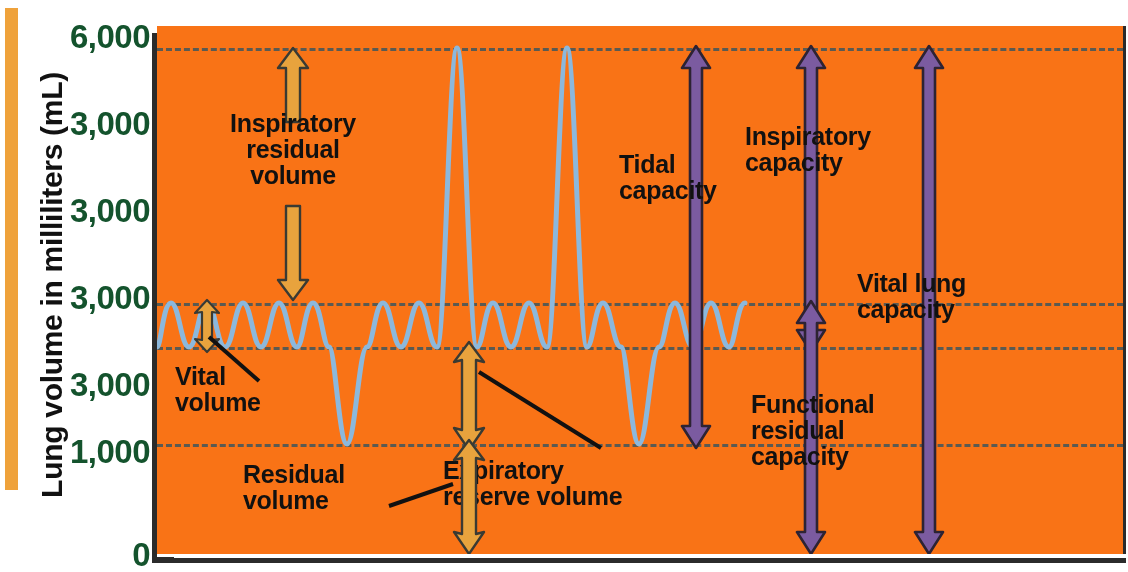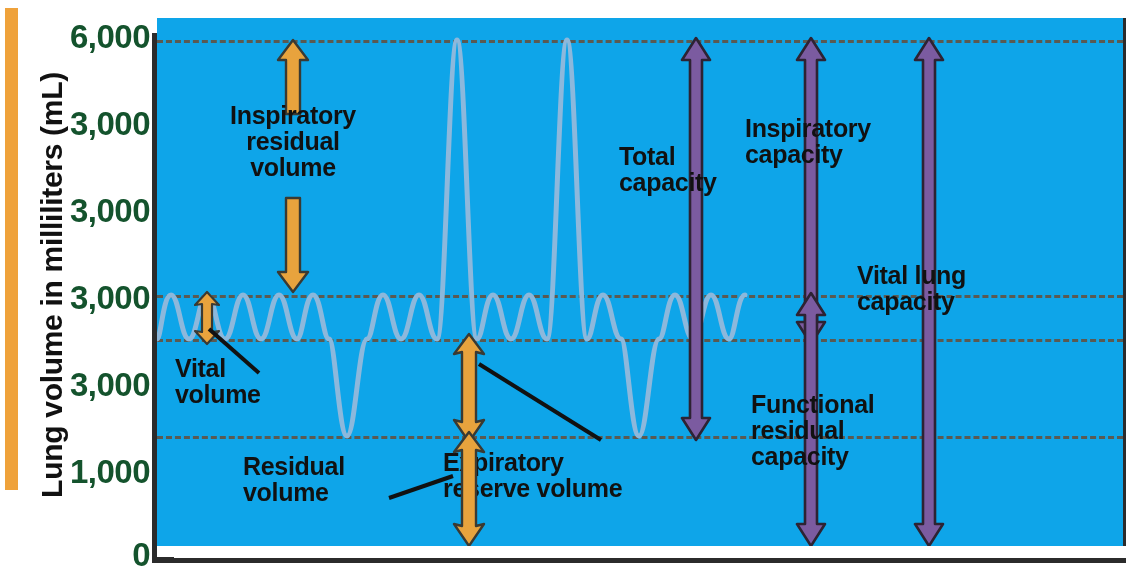--- a/index.html
+++ b/index.html
@@ -66,23 +66,23 @@
   .ytick{
     position:absolute;
     left:152px;
     width:22px; height:4px;
     background:#2b2b2b;
   }
 
   
   #plot{
     position:absolute;
-    left:157px; top:18px;
+    left:157px; top:26px;
     width:966px; height:528px;
-    background:#0ea5e9;
+    background:#f97316;
     border-right:3px solid #2b2b2b;
     border-bottom:0;
     overflow:hidden;
   }
   #baseline{
     position:absolute;
     left:152px; top:558px;
     width:974px; height:5px;
     background:#2b2b2b;
   }
@@ -129,21 +129,21 @@
   <div id="left-bar"></div>
 
   <div id="y-axis-title">Lung volume in milliliters (mL)</div>
 
   <div id="ytick-labels">
     <div class="ytick-label" style="top:20px">6,000</div>
     <div class="ytick-label" style="top:107px">3,000</div>
     <div class="ytick-label" style="top:194px">3,000</div>
     <div class="ytick-label" style="top:281px">3,000</div>
     <div class="ytick-label" style="top:368px">3,000</div>
-    <div class="ytick-label" style="top:455px">1,000</div>
+    <div class="ytick-label" style="top:435px">1,000</div>
     <div class="ytick-label" style="top:538px">0</div>
   </div>
 
   <div id="axis-line"></div>
   <div class="ytick" style="top:33px"></div>
   <div class="ytick" style="top:121px"></div>
   <div class="ytick" style="top:209px"></div>
   <div class="ytick" style="top:296px"></div>
   <div class="ytick" style="top:383px"></div>
   <div class="ytick" style="top:470px"></div>
@@ -237,40 +237,40 @@
       <div>Residual</div>
       <div>volume</div>
     </div>
 
     <div class="arrow" style="left:522px; top:18px;">
       <svg width="34" height="406" viewBox="0 0 34 406">
         <path d="M17,2 L31,24 L23,24 L23,382 L31,382 L17,404 L3,382 L11,382 L11,24 L3,24 Z" fill="#7B5BA0" stroke="#2d2333" stroke-width="2.6" stroke-linejoin="round"></path>
       </svg>
     </div>
     <div class="fig-label left" style="left:462px; top:126px; width:180px;">
-      <div>Total</div>
+      <div>Tidal</div>
       <div>capacity</div>
     </div>
 
     <div class="arrow" style="left:637px; top:18px;">
       <svg width="34" height="310" viewBox="0 0 34 310">
         <path d="M17,2 L31,24 L23,24 L23,286 L31,286 L17,308 L3,286 L11,286 L11,24 L3,24 Z" fill="#7B5BA0" stroke="#2d2333" stroke-width="2.6" stroke-linejoin="round"></path>
       </svg>
     </div>
     <div class="fig-label left" style="left:588px; top:98px; width:230px;">
       <div>Inspiratory</div>
       <div>capacity</div>
     </div>
 
     <div class="arrow" style="left:637px; top:273px;">
       <svg width="34" height="257" viewBox="0 0 34 257">
         <path d="M17,2 L31,24 L23,24 L23,233 L31,233 L17,255 L3,233 L11,233 L11,24 L3,24 Z" fill="#7B5BA0" stroke="#2d2333" stroke-width="2.6" stroke-linejoin="round"></path>
       </svg>
     </div>
-    <div class="fig-label left" style="left:594px; top:366px; width:230px;margin-top:8px;">
+    <div class="fig-label left" style="left:594px; top:366px; width:230px;">
       <div>Functional</div>
       <div>residual</div>
       <div>capacity</div>
     </div>
 
     <div class="arrow" style="left:755px; top:18px;">
       <svg width="34" height="512" viewBox="0 0 34 512">
         <path d="M17,2 L31,24 L23,24 L23,488 L31,488 L17,510 L3,488 L11,488 L11,24 L3,24 Z" fill="#7B5BA0" stroke="#2d2333" stroke-width="2.6" stroke-linejoin="round"></path>
       </svg>
     </div>

